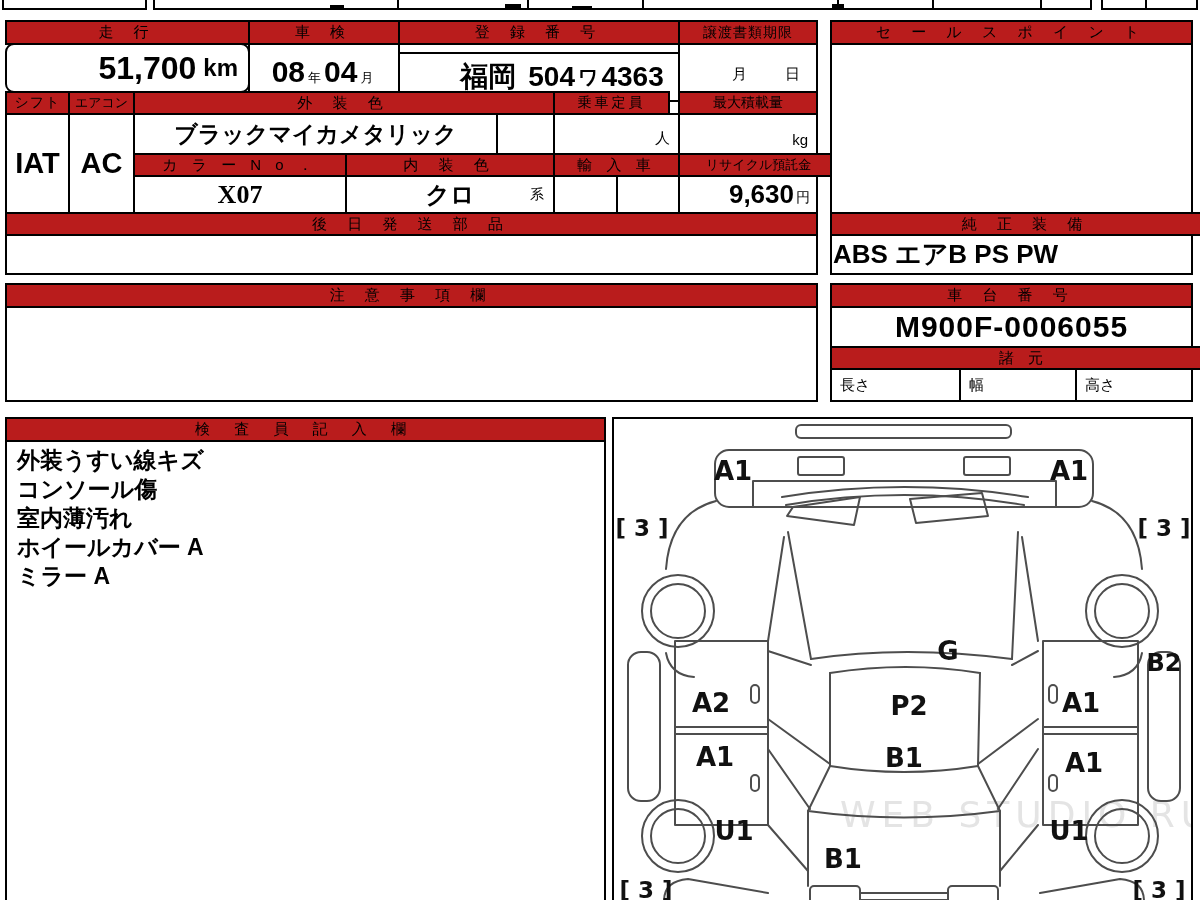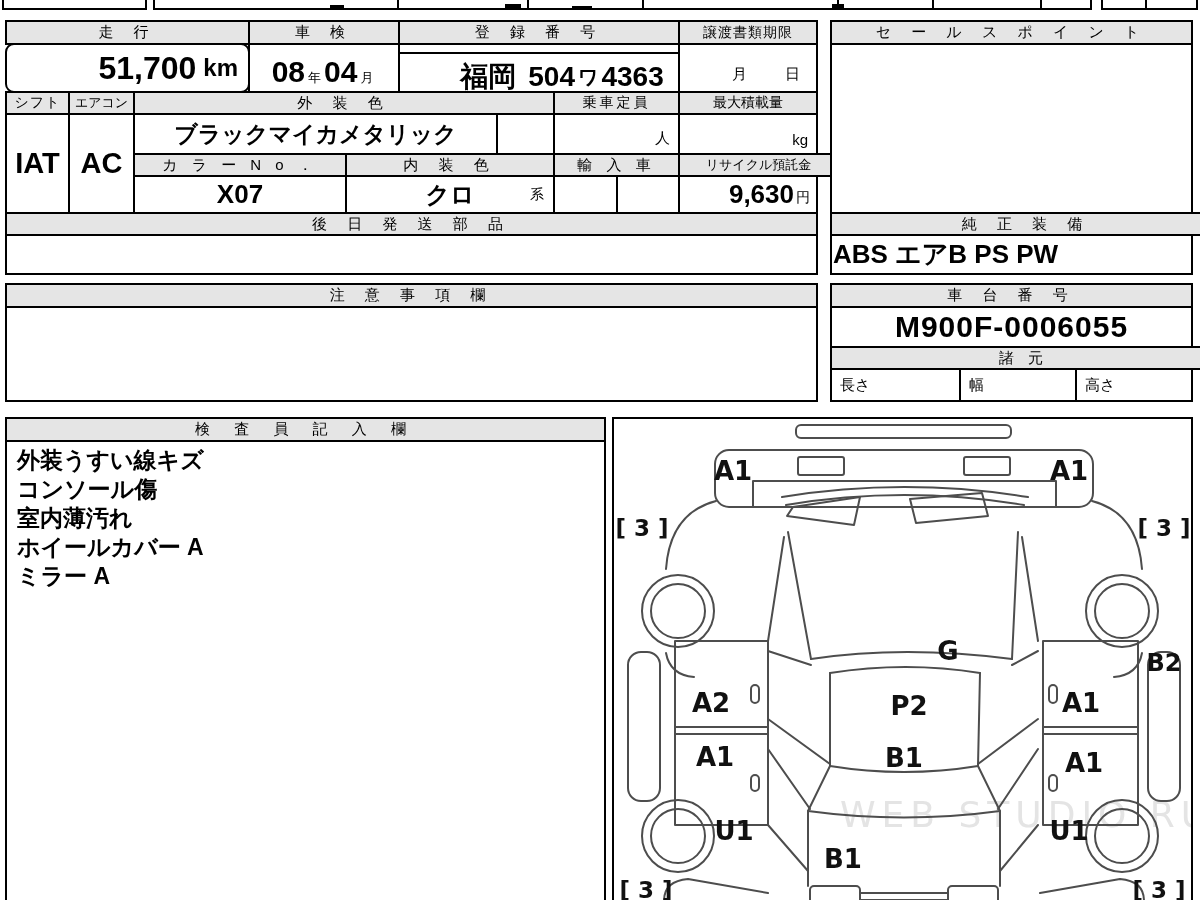--- a/index.html
+++ b/index.html
@@ -1,19 +1,19 @@
 <!DOCTYPE html>
 <html><head>
 <meta charset="utf-8">
 <style>
   html,body{margin:0;padding:0;}
   body{width:1200px;height:900px;background:#fff;font-family:"Liberation Sans","DejaVu Sans",sans-serif;color:#000;}
   .sheet{position:absolute;left:0;top:0;width:1200px;height:900px;overflow:hidden;background:#fff;}
   .cell{position:absolute;box-sizing:border-box;border:2px solid #000;background:#fff;}
-  .hdr{background:#e5e5e5;display:flex;align-items:center;justify-content:center;font-size:15px;letter-spacing:8px;white-space:nowrap;overflow:hidden;}
+  .hdr{background:#b91c1c;display:flex;align-items:center;justify-content:center;font-size:15px;letter-spacing:8px;white-space:nowrap;overflow:hidden;}
   .hdr-med{letter-spacing:5px;}
   .hdr-tight{letter-spacing:1px;font-size:14px;}
   .hdr-xtight{letter-spacing:0;font-size:13px;}
   .val{display:flex;align-items:center;justify-content:center;font-weight:bold;}
   .val-right{justify-content:flex-end;}
   .val-bl{align-items:flex-end;justify-content:flex-end;font-weight:normal;}
   .topcell{position:absolute;top:0;height:10px;box-sizing:border-box;border:2px solid #000;border-top:none;background:#fff;}
   .topdiv{position:absolute;top:0;width:2px;height:10px;background:#000;}
   .topmark{position:absolute;background:#000;}
   .big{font-size:30px;}
@@ -64,41 +64,41 @@
     <span style="font-size:28px;">4363</span>
   </div>
   <div class="cell val val-bl" style="left:678px;top:43px;width:140px;height:50px;font-size:15px;padding:0 16px 7px 0;gap:38px;">
     <span>月</span>
     <span>日</span>
   </div>
 
   <div class="cell hdr hdr-tight" style="left:5px;top:91px;width:65px;height:24px;">シフト</div>
   <div class="cell hdr hdr-xtight" style="left:68px;top:91px;width:67px;height:24px;">エアコン</div>
   <div class="cell hdr" style="left:133px;top:91px;width:422px;height:24px;">外 装 色</div>
-  <div class="cell hdr hdr-tight" style="left:553px;top:91px;width:127px;height:24px;letter-spacing:3px;">乗車定員</div>
+  <div class="cell hdr hdr-tight" style="left:553px;top:91px;width:117px;height:24px;letter-spacing:3px;">乗車定員</div>
   <div class="cell hdr hdr-xtight" style="left:678px;top:91px;width:140px;height:24px;font-size:14px;">最大積載量</div>
 
   <div class="cell val" style="left:5px;top:113px;width:65px;height:101px;font-size:29px;">IAT</div>
   <div class="cell val" style="left:68px;top:113px;width:67px;height:101px;font-size:29px;">AC</div>
 
   <div class="cell val" style="left:133px;top:113px;width:365px;height:42px;font-size:23px;">ブラックマイカメタリック</div>
   <div class="cell" style="left:496px;top:113px;width:59px;height:42px;"></div>
   <div class="cell val val-bl" style="left:553px;top:113px;width:127px;height:42px;font-size:15px;padding:0 8px 5px 0;">
     <span>人</span>
   </div>
   <div class="cell val val-bl" style="left:678px;top:113px;width:140px;height:42px;font-size:15px;padding:0 8px 5px 0;">
     <span>kg</span>
   </div>
 
   <div class="cell hdr hdr-med" style="left:133px;top:153px;width:214px;height:24px;">カ ラ ー N o ．</div>
   <div class="cell hdr" style="left:345px;top:153px;width:210px;height:24px;">内 装 色</div>
   <div class="cell hdr hdr-med" style="left:553px;top:153px;width:127px;height:24px;">輸 入 車</div>
   <div class="cell hdr hdr-xtight" style="left:678px;top:153px;width:161px;height:24px;">リサイクル預託金</div>
 
-  <div class="cell val" style="left:133px;top:175px;width:214px;height:39px;font-size:26px;">X07</div>
+  <div class="cell val" style="left:133px;top:175px;width:214px;height:39px;font-size:26px;font-family:Liberation Serif, serif;">X07</div>
   <div class="cell val" style="left:345px;top:175px;width:210px;height:39px;font-size:24px;">
     <span>クロ</span>
     <span style="position:absolute;right:9px;bottom:8px;font-size:14px;font-weight:normal;">系</span>
   </div>
   <div class="cell" style="left:553px;top:175px;width:65px;height:39px;"></div>
   <div class="cell" style="left:616px;top:175px;width:64px;height:39px;"></div>
   <div class="cell val val-right" style="left:678px;top:175px;width:140px;height:39px;padding-right:6px;">
     <span style="font-size:26px;">9,630</span>
     <span style="font-size:14px;font-weight:normal;margin:6px 0 0 2px;">円</span>
   </div>

